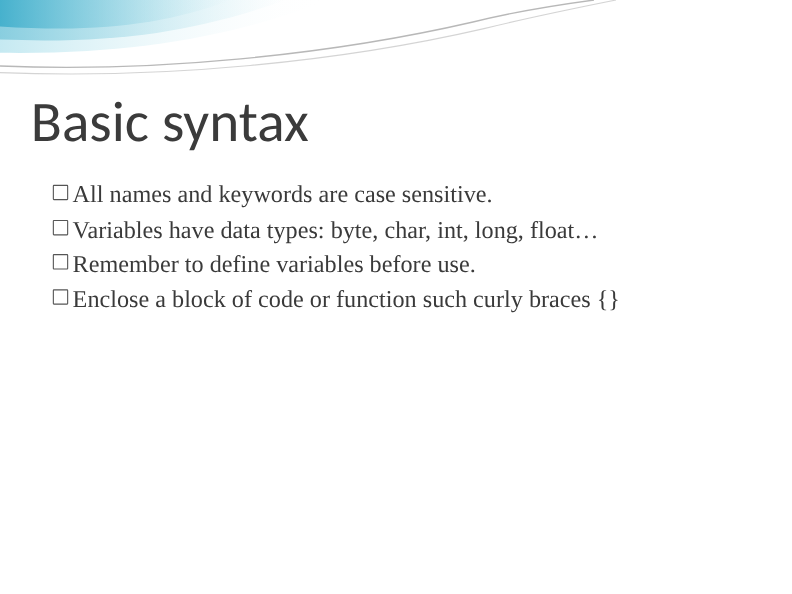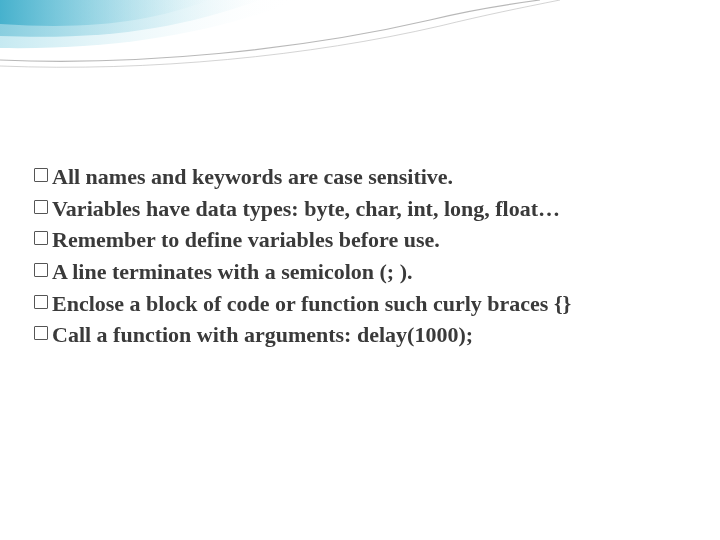--- a/index.html
+++ b/index.html
@@ -30,23 +30,22 @@
     left: 28px;
     font-family: Calibri, 'Segoe UI', Arial, sans-serif;
     font-size: 52px;
     font-weight: 400;
     color: #3b3b3b;
     letter-spacing: 0px;
   }
   .body {
     position: absolute;
     top: 162px;
-    left: 34px;
+    left: 48px;
     right: 40px;
-    font-weight: bold;
   }
   .item {
     display: flex;
     align-items: flex-start;
     font-size: 22px;
     line-height: 1.35;
     margin-bottom: 2px;
   }
   .item.wrap-long {
     
@@ -86,41 +85,34 @@
         <stop offset="100%" stop-color="#ffffff" stop-opacity="0.0"></stop>
       </linearGradient>
     </defs>
     <path d="M0,0 L300,0 C220,30 130,50 0,48 Z" fill="url(#g3)"></path>
     <path d="M0,0 L260,0 C180,28 110,40 0,36 Z" fill="url(#g2)"></path>
     <path d="M0,0 L210,0 C150,22 90,30 0,24 Z" fill="url(#g1)"></path>
     <path d="M0,60 C140,66 300,50 430,20 C470,10 510,4 540,0" stroke="#9a9a9a" stroke-width="1.2" fill="none" opacity="0.7"></path>
     <path d="M0,66 C150,72 310,56 440,26 C485,15 520,8 560,0" stroke="#b8b8b8" stroke-width="1" fill="none" opacity="0.6"></path>
   </svg>
 
+  <div class="title">Basic syntax</div>
 
   <div class="body">
     <div class="item">
       <span class="bullet-box"></span>
       <span class="line-text">All names and keywords are case sensitive.</span>
     </div>
     <div class="item">
       <span class="bullet-box"></span>
       <span class="line-text">Variables have data types: byte, char, int, long, float…</span>
     </div>
     <div class="item">
       <span class="bullet-box"></span>
       <span class="line-text">Remember to define variables before use.</span>
     </div>
-    <div class="item">
-      <span class="bullet-box"></span>
-      <span class="line-text">A line terminates with a semicolon (; ).</span>
-    </div>
     <div class="item wrap-long">
       <span class="bullet-box"></span>
       <span class="line-text">Enclose a block of code or function such curly braces {}</span>
-    </div>
-    <div class="item">
-      <span class="bullet-box"></span>
-      <span class="line-text">Call a function with arguments: delay(1000);</span>
     </div>
   </div>
 
 </div>
 
 </body></html>

